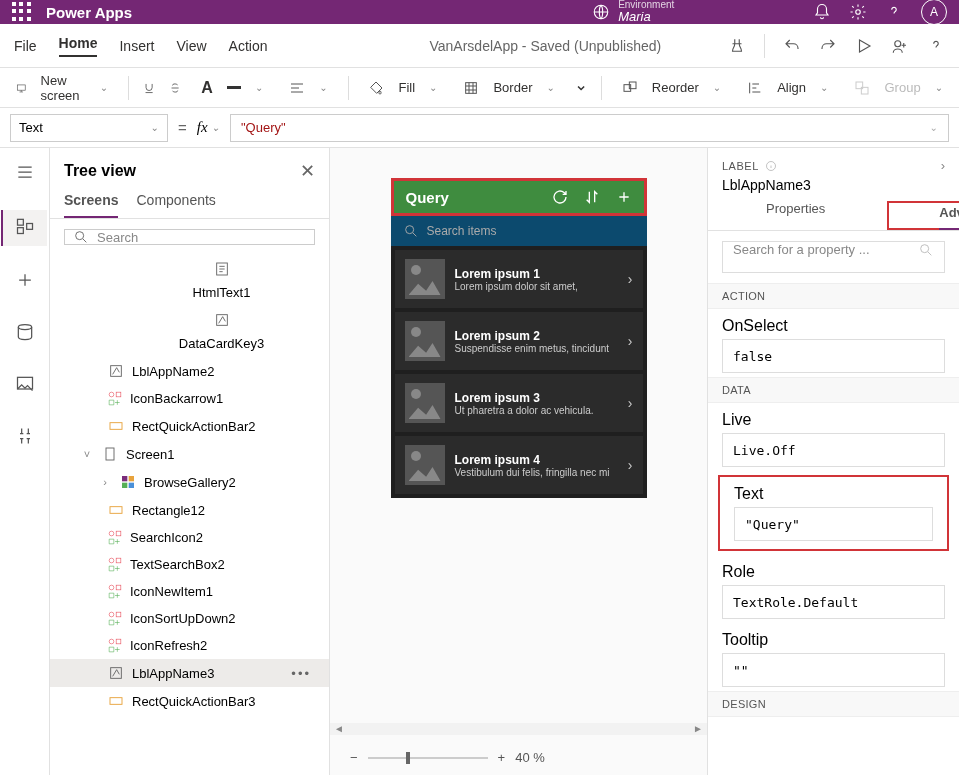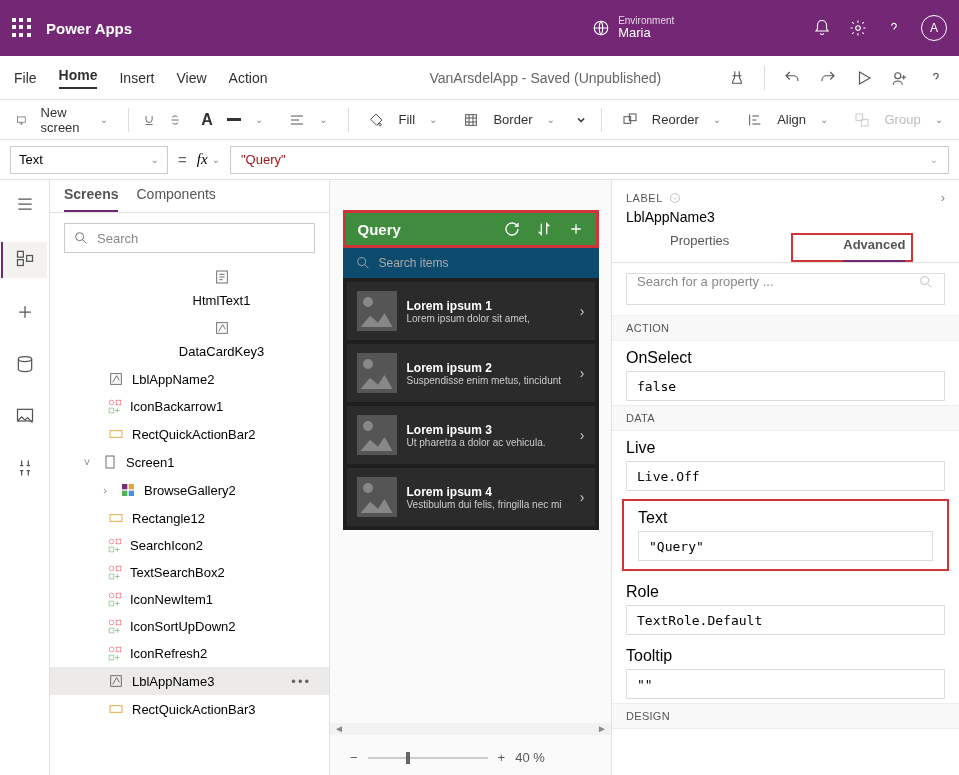--- a/index.html
+++ b/index.html
@@ -1,26 +1,26 @@
 <!DOCTYPE html>
 <html><head>
 <meta charset="utf-8">
 <style>
 * { box-sizing: border-box; margin: 0; padding: 0; font-family: "Segoe UI", Arial, sans-serif; }
 body { width: 959px; height: 775px; overflow: hidden; background: #fff; display: flex; flex-direction: column; }
 
 
-.topbar { background: #742774; height: 56px; color: #fff; display: flex; align-items: center; padding: 0 12px; }
+.topbar { background: #742774; height: 24px; color: #fff; display: flex; align-items: center; padding: 0 12px; }
 .waffle { width: 20px; height: 20px; display: grid; grid-template-columns: repeat(3,1fr); gap: 2px; margin-right: 14px; }
 .waffle span { background: #fff; width: 4px; height: 4px; }
 .brand { font-size: 15px; font-weight: 600; }
 .env { margin-left: 460px; display: flex; align-items: center; gap: 8px; }
 .env-text { display: flex; flex-direction: column; line-height: 1.1; }
 .env-text small { font-size: 10px; opacity: .8; }
-.env-text span { font-size: 13px; }
+.env-text span { font-size: 13px; font-style: italic; }
 .topbar-right { margin-left: auto; display: flex; align-items: center; gap: 18px; }
 .ticon { width: 18px; height: 18px; stroke: #fff; fill: none; stroke-width: 1.5; }
 .avatar { width: 26px; height: 26px; border: 1px solid #fff; border-radius: 50%; display: flex; align-items: center; justify-content: center; font-size: 12px; }
 
 
 .menubar { height: 44px; display: flex; align-items: center; border-bottom: 1px solid #e1e1e1; padding: 0 14px; gap: 22px; font-size: 14px; color: #323130; }
 .menubar .active-menu { font-weight: 600; border-bottom: 2px solid #323130; padding-bottom: 4px; }
 .status { color: #666; font-size: 14px; margin-left: 140px; }
 .menubar-right { margin-left: auto; display: flex; align-items: center; gap: 18px; color: #555; }
 .menubar-right svg { width: 18px; height: 18px; stroke: #555; fill: none; stroke-width: 1.5; }
@@ -48,21 +48,21 @@
 .rail .active { background: #f3f2f1; border-left: 2px solid #742774; padding: 6px 12px; margin-left: -2px;}
 .rail-item { padding: 4px; }
 
 
 .tree { width: 280px; border-right: 1px solid #e1e1e1; display: flex; flex-direction: column; }
 .tree-hdr { display: flex; justify-content: space-between; align-items: center; padding: 12px 14px 4px; }
 .tree-hdr h3 { font-size: 16px; font-weight: 600; }
 .tree-tabs { display: flex; gap: 18px; padding: 6px 14px 0; border-bottom: 1px solid #e1e1e1; font-size: 14px; }
 .tree-tabs .active-t { font-weight: 600; border-bottom: 2px solid #742774; padding-bottom: 8px; }
 .tree-tabs span { padding-bottom: 8px; color: #555; }
-.tree-search { margin: 10px 14px; border: 1px solid #ccc; height: 30px; display: flex; align-items: center; padding: 0 8px; gap: 8px; font-size: 13px; color: #888; }
+.tree-search { margin: 10px 14px; border: 1px solid #ccc; height: 16px; display: flex; align-items: center; padding: 0 8px; gap: 8px; font-size: 13px; color: #888; }
 .tree-body { flex: 1; overflow-y: auto; font-size: 13px; }
 .tree-body::-webkit-scrollbar{width:8px;} .tree-body::-webkit-scrollbar-thumb{background:#ccc;}
 .tnode { display: flex; align-items: center; gap: 8px; padding: 6px 10px 6px 10px; }
 .tnode.indent1 { padding-left: 74px; flex-direction: column; }
 .tnode.indent2 { padding-left: 58px; align-items: flex-end; }
 .tnode.indent3 { padding-left: 30px; }
 .tnode.indent4 { padding-left: 48px; }
 .tnode.indent5 { padding-left: 58px; }
 .tnode.selected { background: #edebe9; }
 .tnode .chev { width: 14px; text-align: center; color: #888; font-size: 11px; }
@@ -87,33 +87,33 @@
 .ph-txt p { font-size: 10px; color: #ccc; }
 .ph-chev { margin-left: auto; color: #ccc; font-size: 14px; }
 .hscroll { position: absolute; bottom: 40px; left: 0; right: 0; height: 12px; background: #f2f2f2; }
 .hscroll::before{content:"◄";position:absolute;left:4px;font-size:10px;color:#888;}
 .hscroll::after{content:"►";position:absolute;right:4px;font-size:10px;color:#888;}
 .zoom { position: absolute; bottom: 10px; left: 20px; display: flex; align-items: center; gap: 10px; font-size: 13px; color: #555; }
 .zoom .track { width: 120px; height: 2px; background: #ccc; position: relative; }
 .zoom .track::after { content: ""; position: absolute; left: 38px; top: -5px; width: 4px; height: 12px; background: #666; }
 
 
-.rpanel { width: 348px; border-left: 1px solid #e1e1e1; display: flex; flex-direction: column; font-size: 13px; }
+.rpanel { width: 252px; border-left: 1px solid #e1e1e1; display: flex; flex-direction: column; font-size: 13px; }
 .rp-hdr { padding: 10px 14px 4px; display: flex; align-items: center; justify-content: space-between; color: #555; }
 .rp-hdr small { font-size: 11px; letter-spacing: .5px; display:flex; align-items:center; gap:6px;}
 .rp-name { padding: 0 14px 8px; font-size: 14px; }
 .rp-tabs { display: flex; gap: 18px; padding: 0 14px; border-bottom: 1px solid #e1e1e1; }
 .rp-tabs span { padding-bottom: 8px; color: #555; margin-left: 44px; }
 .adv-box { border: 2px solid #d13438; padding: 2px 6px 6px; }
 .rp-tabs .active-t { font-weight: 600; border-bottom: 2px solid #742774; }
 .rp-search { margin: 10px 14px; border: 1px solid #ddd; height: 32px; display: flex; padding: 0 10px; color: #888; justify-content: space-between; }
 .rp-section { background: #f8f8f8; padding: 6px 14px; font-size: 11px; letter-spacing: .3px; color: #555; border-top:1px solid #eee; border-bottom:1px solid #eee;}
 .rp-field { padding: 8px 14px 4px; }
 .rp-field label { font-size: 16px; color: #000000; }
-.rp-input { border: 1px solid #ddd; height: 30px; margin-top: 4px; padding: 8px 10px; font-family: Consolas, monospace; font-size: 13px; display: flex; align-items: center; }
+.rp-input { border: 1px solid #ddd; height: 30px; margin-top: 4px; padding: 16px 10px; font-family: Consolas, monospace; font-size: 13px; display: flex; align-items: center; }
 .hl-red { border: 2px solid #d13438; padding: 6px 10px; margin: 4px 10px; }
 .rp-body { flex:1; overflow-y:auto; }
 .rp-body::-webkit-scrollbar{width:8px;} .rp-body::-webkit-scrollbar-thumb{background:#ccc;border-radius:4px;}
 </style>
 </head>
 <body>
 
 <div class="topbar">
   <div class="waffle">
       <span></span>
@@ -289,20 +289,24 @@
     <div class="rail-item"><svg viewBox="0 0 24 24">
           <rect x="3" y="4" width="18" height="14"></rect>
           <path d="M3 18l5-5 4 4 3-3 6 6"></path>
         </svg></div>
     <div class="rail-item"><svg viewBox="0 0 24 24">
           <path d="M8 3v6M16 3v6M8 15v6M16 15v6M6 9h4M14 9h4M6 15h4M14 15h4"></path>
         </svg></div>
   </div>
 
   <div class="tree">
+    <div class="tree-hdr">
+        <h3>Tree view</h3>
+        <span style="font-size:18px;color:#666">✕</span>
+      </div>
     <div class="tree-tabs">
       <span class="active-t">Screens</span>
       <span>Components</span>
     </div>
     <div class="tree-search">
       <svg class="ticon-sm" viewBox="0 0 24 24">
           <circle cx="10" cy="10" r="6"></circle>
           <path d="M20 20l-5-5"></path>
         </svg>
       <span>Search</span>

